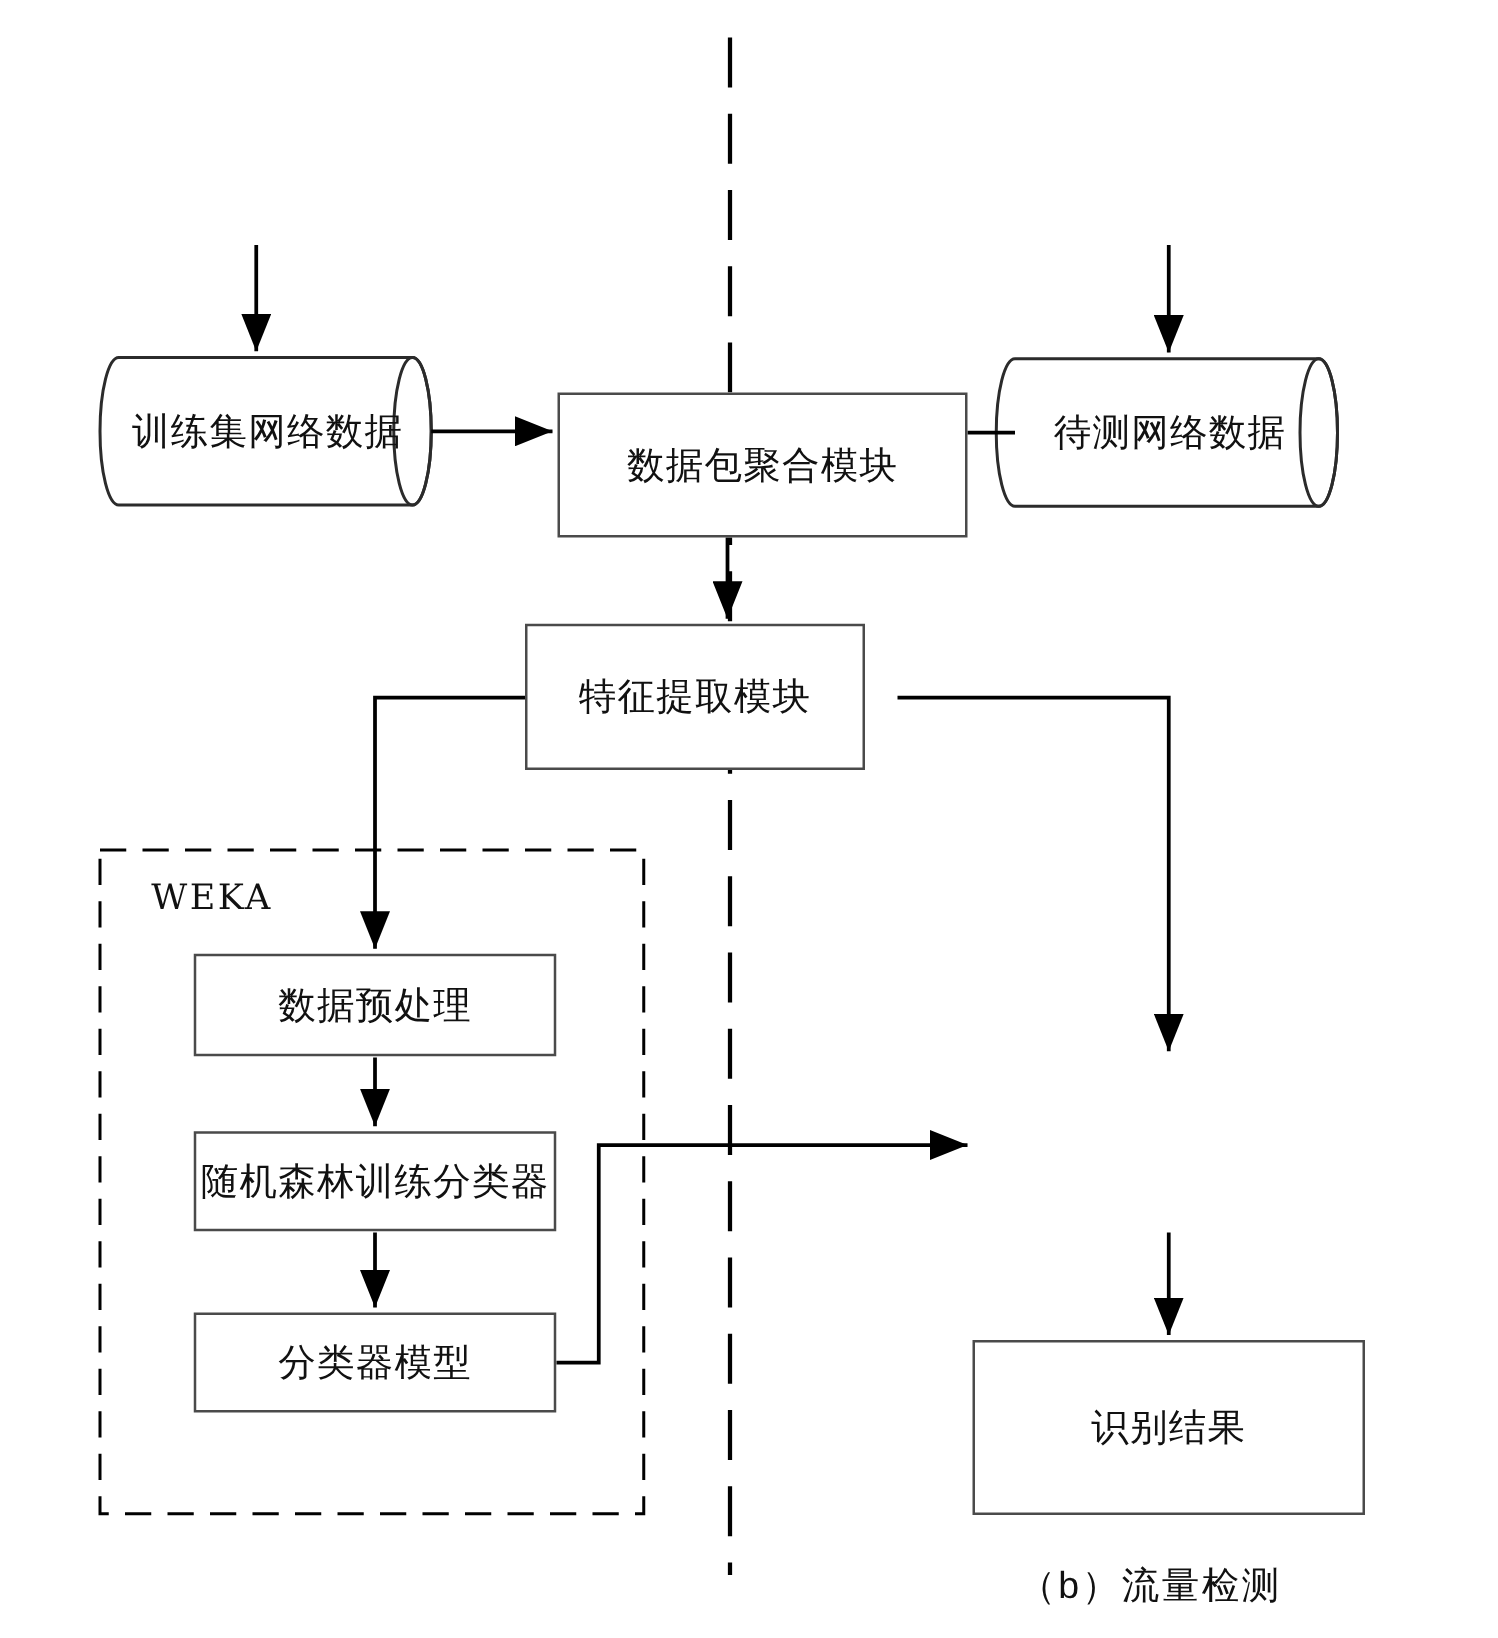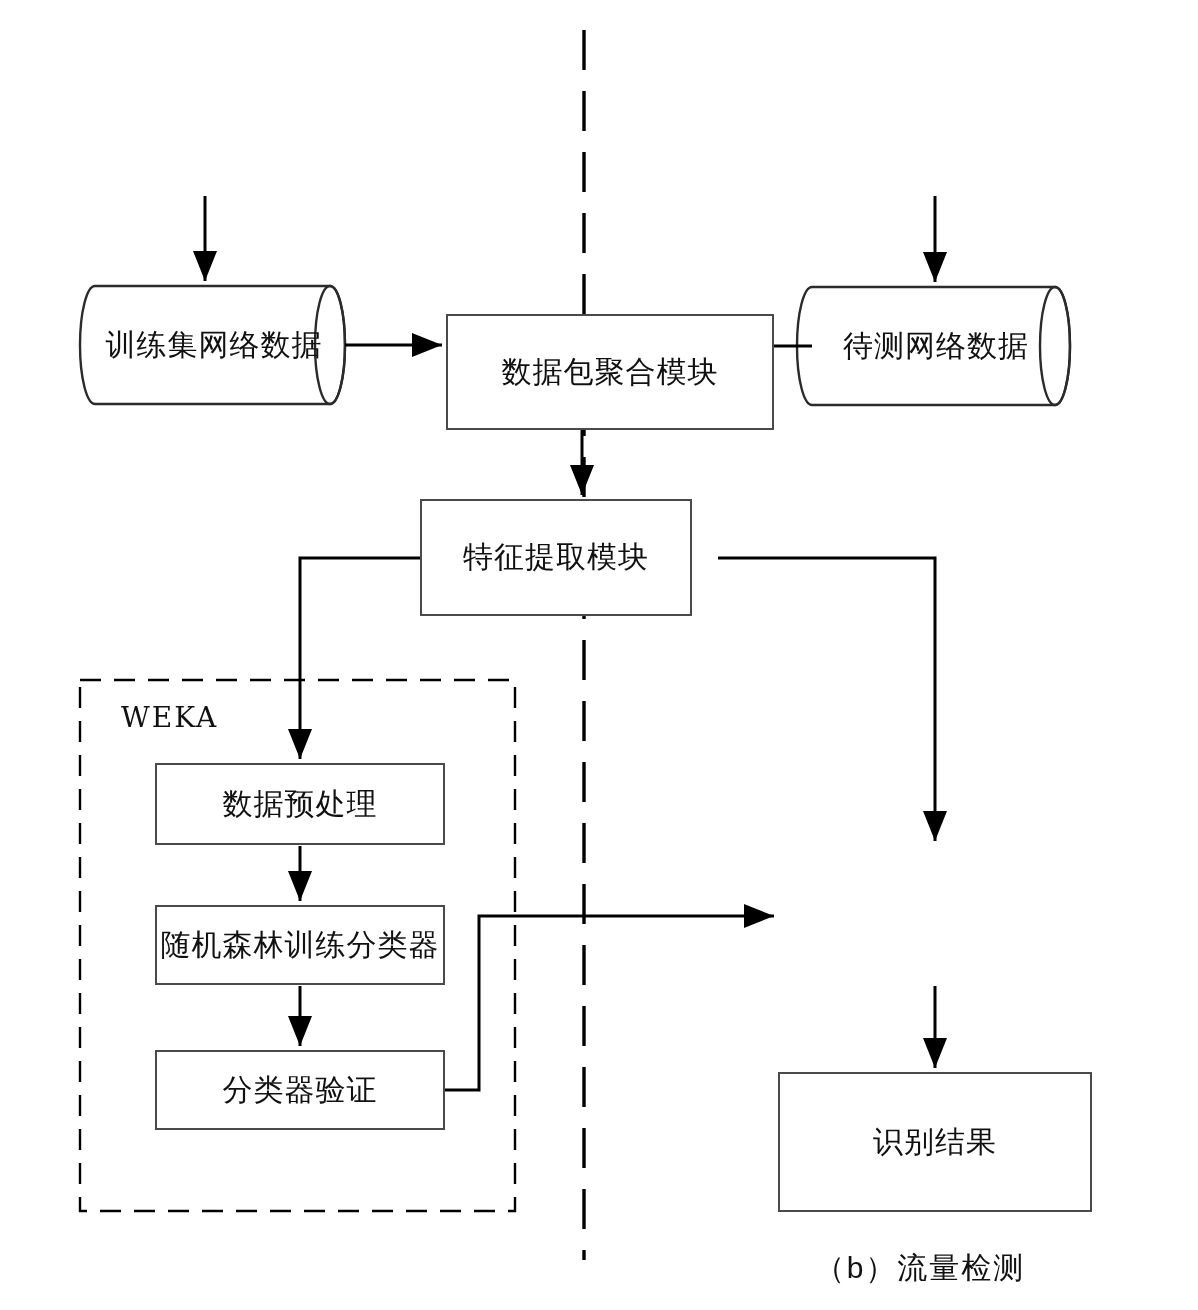--- a/index.html
+++ b/index.html
@@ -94,21 +94,21 @@
 
   <div class="node" style="left:155px;top:763px;width:290px;height:82px;">
     <span>数据预处理</span>
   </div>
 
   <div class="node" style="left:155px;top:905px;width:290px;height:80px;">
     <span>随机森林训练分类器</span>
   </div>
 
   <div class="node" style="left:155px;top:1050px;width:290px;height:80px;">
-    <span>分类器验证</span>
+    <span>分类器模型</span>
   </div>
 
 
   <div class="node" style="left:778px;top:1072px;width:314px;height:140px;">
     <span>识别结果</span>
   </div>
 
   <div class="cyl-label" style="left:95px;top:286px;width:238px;height:118px;">
     <span>训练集网络数据</span>
   </div>

